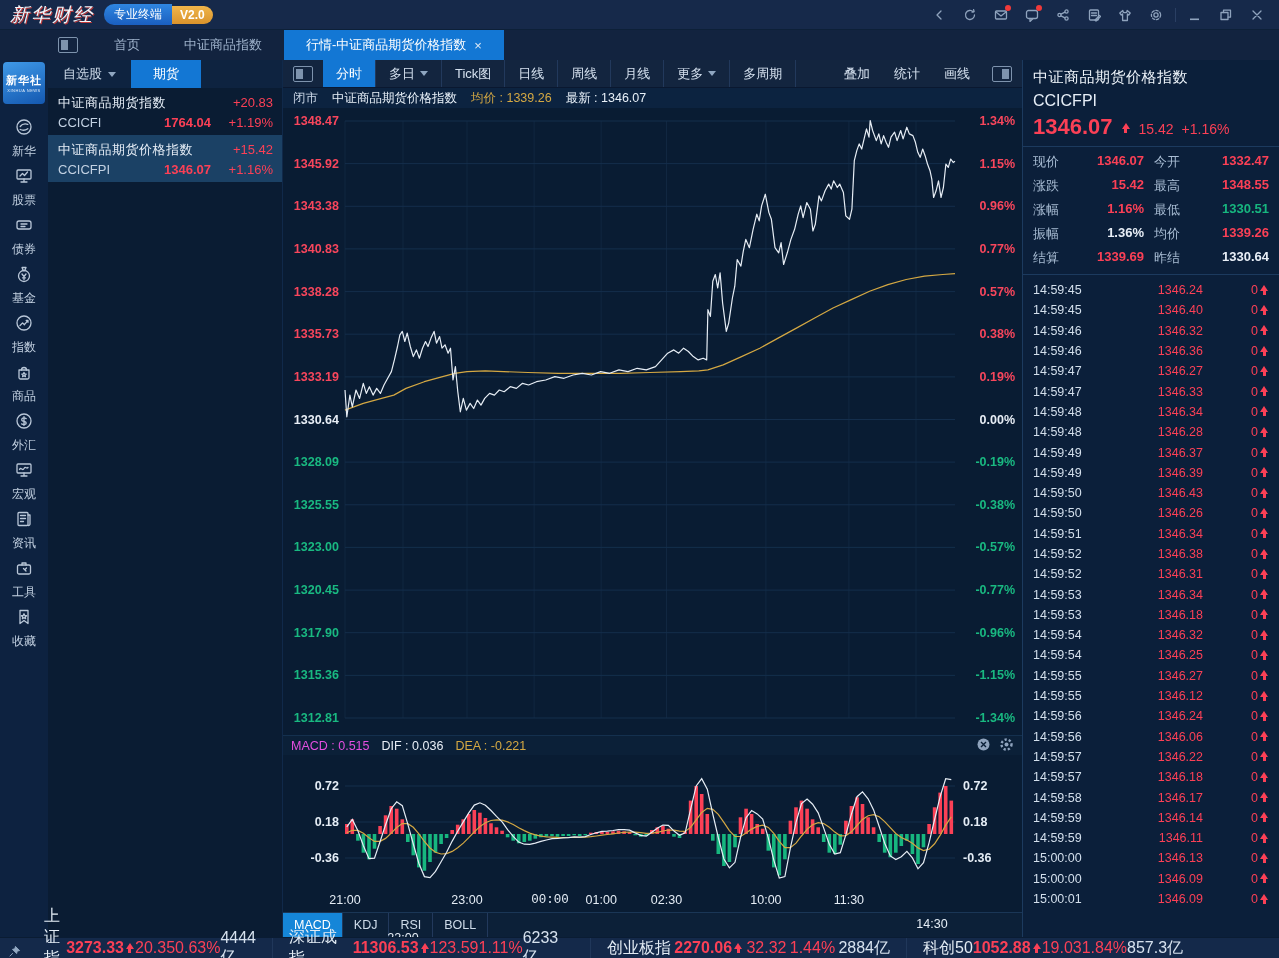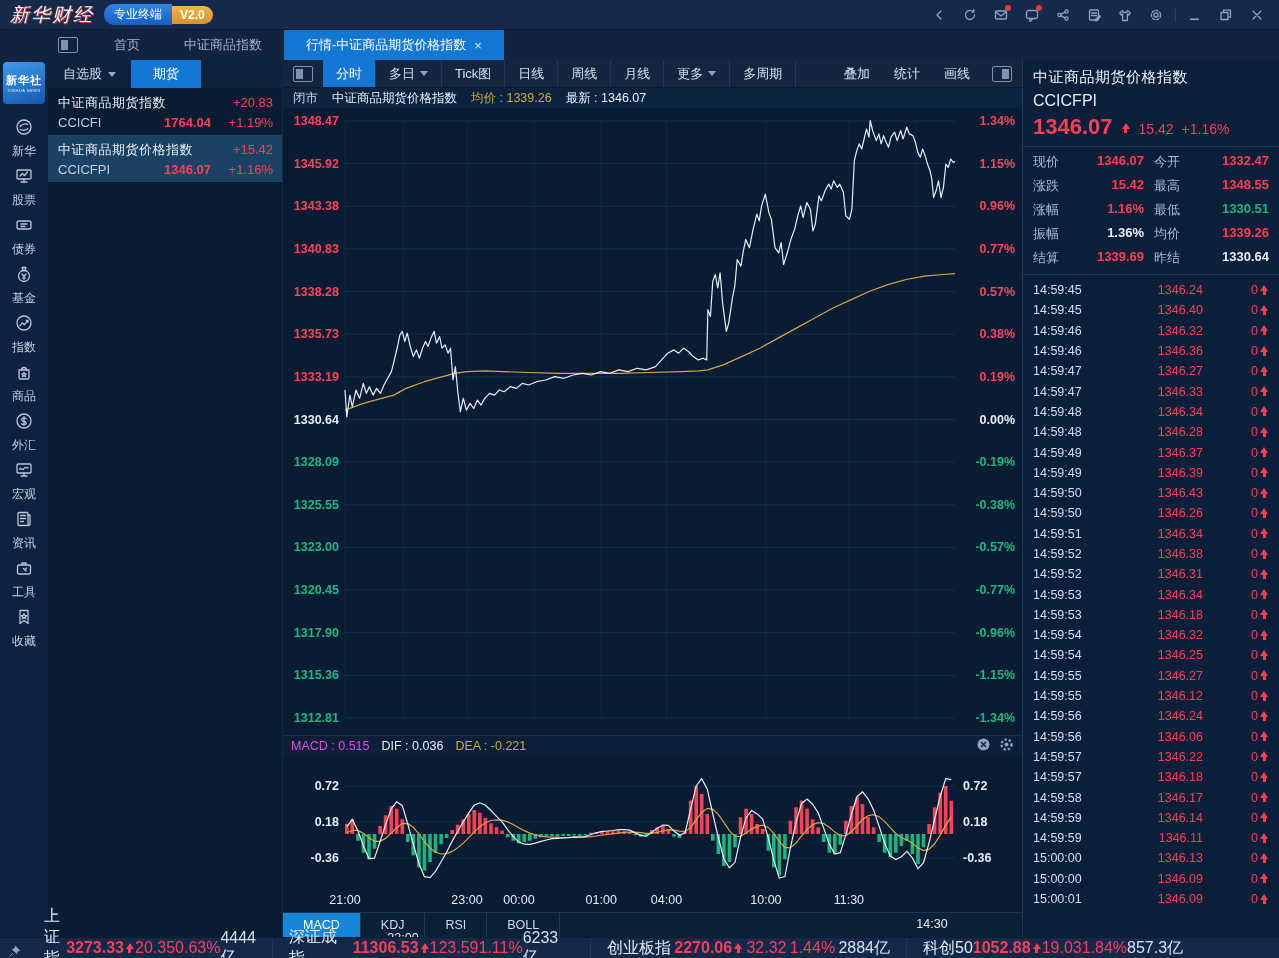--- a/index.html
+++ b/index.html
@@ -86,21 +86,21 @@
   #main-svg{display:block}
   .macd-header{height:20px;display:flex;align-items:center;gap:12px;padding:8px 8px;font-size:12.5px;
     border-top:1px solid #14304e;background:#0b2038}
   .mh-macd{color:var(--magenta)} .mh-dif{color:#e8eef6} .mh-dea{color:var(--yellow)}
   .mh-icons{margin-left:auto;display:flex;gap:8px}
   .mh-icons svg{stroke:#8fa3bd;fill:none;stroke-width:1.2}
   #macd-svg{display:block}
   .x-axis{position:relative;height:22px;font-size:12.5px;color:#e4ecf5}
   .x-axis span{position:absolute;top:3px;transform:translateX(-50%)}
   .ind-tabs{height:25px;display:flex;align-items:stretch;background:#0c2038;border-top:1px solid #1a3656}
-  .ind-tab{display:flex;align-items:center;padding:0 20px;font-size:12.5px;color:#cfdcea;
+  .ind-tab{display:flex;align-items:center;padding:0 11px;font-size:12.5px;color:#cfdcea;
     border-right:1px solid #22395c;cursor:pointer}
   .ind-tab.active{background:#1586d8;color:#fff}
 
   
   .quote-panel{position:absolute;left:1022px;top:60px;width:257px;height:877px;background:var(--panel);
     border-left:1px solid var(--line);display:flex;flex-direction:column}
   .qp-head{padding:8px 10px 6px;border-bottom:1px solid #1c3a5e}
   .qp-title{font-size:15px;color:#eef4fa;letter-spacing:.5px}
   .qp-code{font-size:16px;color:#e6eef7;margin-top:5px}
   .qp-price-row{display:flex;align-items:baseline;gap:8px;margin-top:4px}
@@ -606,23 +606,23 @@
         <rect x="655.4" y="37.6" width="3.6" height="41.4" fill="#fb4056"></rect>
         <rect x="660.9" y="31.0" width="3.6" height="48.0" fill="#fb4056"></rect>
         <rect x="666.5" y="45.6" width="3.6" height="33.4" fill="#fb4056"></rect>
         <polyline points="63.8,77.7 69.3,75.3 74.9,75.4 80.4,78.2 86.0,82.8 91.5,86.4 97.1,86.4 102.6,83.4 108.2,78.1 113.7,72.5 119.3,68.5 124.8,68.7 130.3,72.3 135.9,78.8 141.4,86.5 147.0,93.0 152.5,97.2 158.1,99.0 163.6,98.6 169.2,96.4 174.7,92.8 180.3,88.1 185.8,82.7 191.3,76.8 196.9,71.6 202.4,67.7 208.0,65.5 213.5,64.8 219.1,65.2 224.6,66.9 230.2,69.5 235.7,72.7 241.3,75.6 246.8,78.1 252.3,79.9 257.9,81.1 263.4,81.8 269.0,82.1 274.5,82.4 280.1,82.5 285.6,82.5 291.2,82.4 296.7,82.3 302.3,82.2 307.8,81.7 313.3,81.0 318.9,80.2 324.4,79.5 330.0,78.8 335.5,78.0 341.1,77.4 346.6,77.0 352.2,77.2 357.7,77.7 363.3,78.4 368.8,78.2 374.3,77.3 379.9,76.0 385.4,75.0 391.0,75.2 396.5,76.1 402.1,76.4 407.6,72.4 413.2,64.9 418.7,57.5 424.3,53.3 429.8,54.4 435.3,59.4 440.9,67.4 446.4,75.6 452.0,81.3 457.5,81.5 463.1,78.1 468.6,74.1 474.2,71.4 479.7,70.1 485.3,72.4 490.8,78.3 496.3,86.3 501.9,92.7 507.4,92.7 513.0,88.1 518.5,81.0 524.1,74.4 529.6,69.8 535.2,67.7 540.7,68.6 546.3,72.3 551.8,77.1 557.3,80.8 562.9,80.6 568.4,76.8 574.0,70.5 579.5,64.4 585.1,60.7 590.6,59.7 596.2,61.8 601.7,66.6 607.3,72.7 612.8,78.5 618.3,82.6 623.9,85.1 629.4,88.3 635.0,92.9 640.5,95.6 646.1,94.1 651.6,88.8 657.2,80.2 662.7,70.1 668.3,61.9" fill="none" stroke="#d4a843" stroke-width="1.2"></polyline>
         <polyline points="63.8,71.8 69.3,64.5 74.9,75.8 80.4,90.7 86.0,103.7 91.5,103.1 97.1,86.5 102.6,69.7 108.2,53.7 113.7,46.8 119.3,50.7 124.8,69.2 130.3,89.0 135.9,108.5 141.4,121.6 147.0,122.6 152.5,116.4 158.1,106.8 163.6,97.2 169.2,86.1 174.7,76.2 180.3,66.9 185.8,57.9 191.3,50.1 196.9,47.8 202.4,50.3 208.0,55.5 213.5,61.3 219.1,66.9 224.6,74.7 230.2,81.4 235.7,87.1 241.3,89.2 246.8,89.4 252.3,88.1 257.9,86.4 263.4,85.0 269.0,83.7 274.5,83.5 280.1,82.9 285.6,82.6 291.2,81.9 296.7,82.1 302.3,81.6 307.8,79.5 313.3,77.8 318.9,76.4 324.4,76.1 330.0,75.5 335.5,74.7 341.1,74.7 346.6,75.2 352.2,77.9 357.7,80.3 363.3,81.2 368.8,77.3 374.3,73.3 379.9,70.1 385.4,70.3 391.0,76.1 396.5,80.3 402.1,77.8 407.6,54.3 413.2,30.9 418.7,23.7 424.3,34.2 429.8,59.2 435.3,82.5 440.9,104.0 446.4,112.9 452.0,107.3 457.5,82.5 463.1,62.7 468.6,55.6 474.2,58.9 479.7,64.1 485.3,82.8 490.8,105.1 496.3,123.1 501.9,121.5 507.4,92.8 513.0,67.4 518.5,48.6 524.1,44.0 529.6,49.2 535.2,57.8 540.7,73.1 546.3,89.2 551.8,99.0 557.3,97.7 562.9,79.7 568.4,59.2 574.0,41.7 579.5,36.9 585.1,43.8 590.6,54.9 596.2,71.5 601.7,88.3 607.3,100.9 612.8,104.5 618.3,101.7 623.9,96.3 629.4,102.9 635.0,113.8 640.5,107.7 646.1,87.6 651.6,64.5 657.2,41.3 662.7,23.7 668.3,24.6" fill="none" stroke="#e6edf5" stroke-width="1.2"></polyline>
       </svg>
     <div class="x-axis" id="x-axis">
         <span style="left: 62px;">21:00</span>
         <span style="left: 119.95px; margin-top: 38px;">22:00</span>
         <span style="left: 184px;">23:00</span>
-        <span style="left: 236px;">00:00</span>
+        <span style="left: 267px; font-family: Liberation Mono, monospace;">00:00</span>
         <span style="left: 318.2px;">01:00</span>
-        <span style="left: 383.47px;">04:00</span>
+        <span style="left: 383.47px;">02:30</span>
         <span style="left: 482.9px;">10:00</span>
         <span style="left: 565.86px;">11:30</span>
         <span style="left: 649px; margin-top: 24px;">14:30</span>
       </div>
     <div class="ind-tabs" id="ind-tabs">
         <div class="ind-tab active">MACD</div>
         <div class="ind-tab">KDJ</div>
         <div class="ind-tab">RSI</div>
         <div class="ind-tab">BOLL</div>
       </div>

